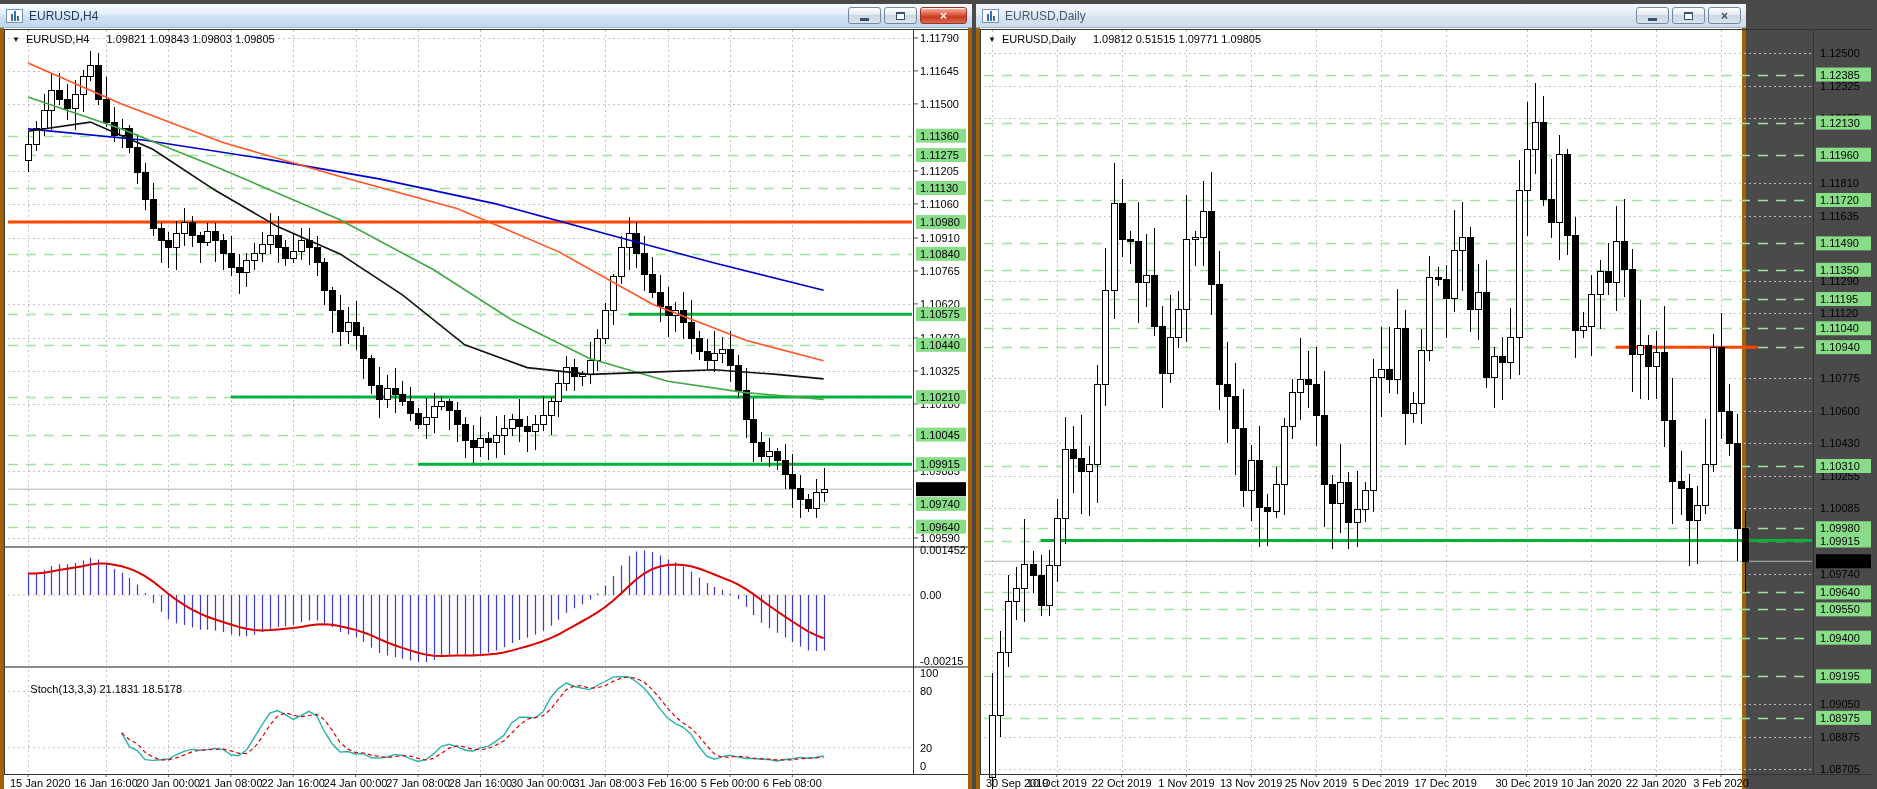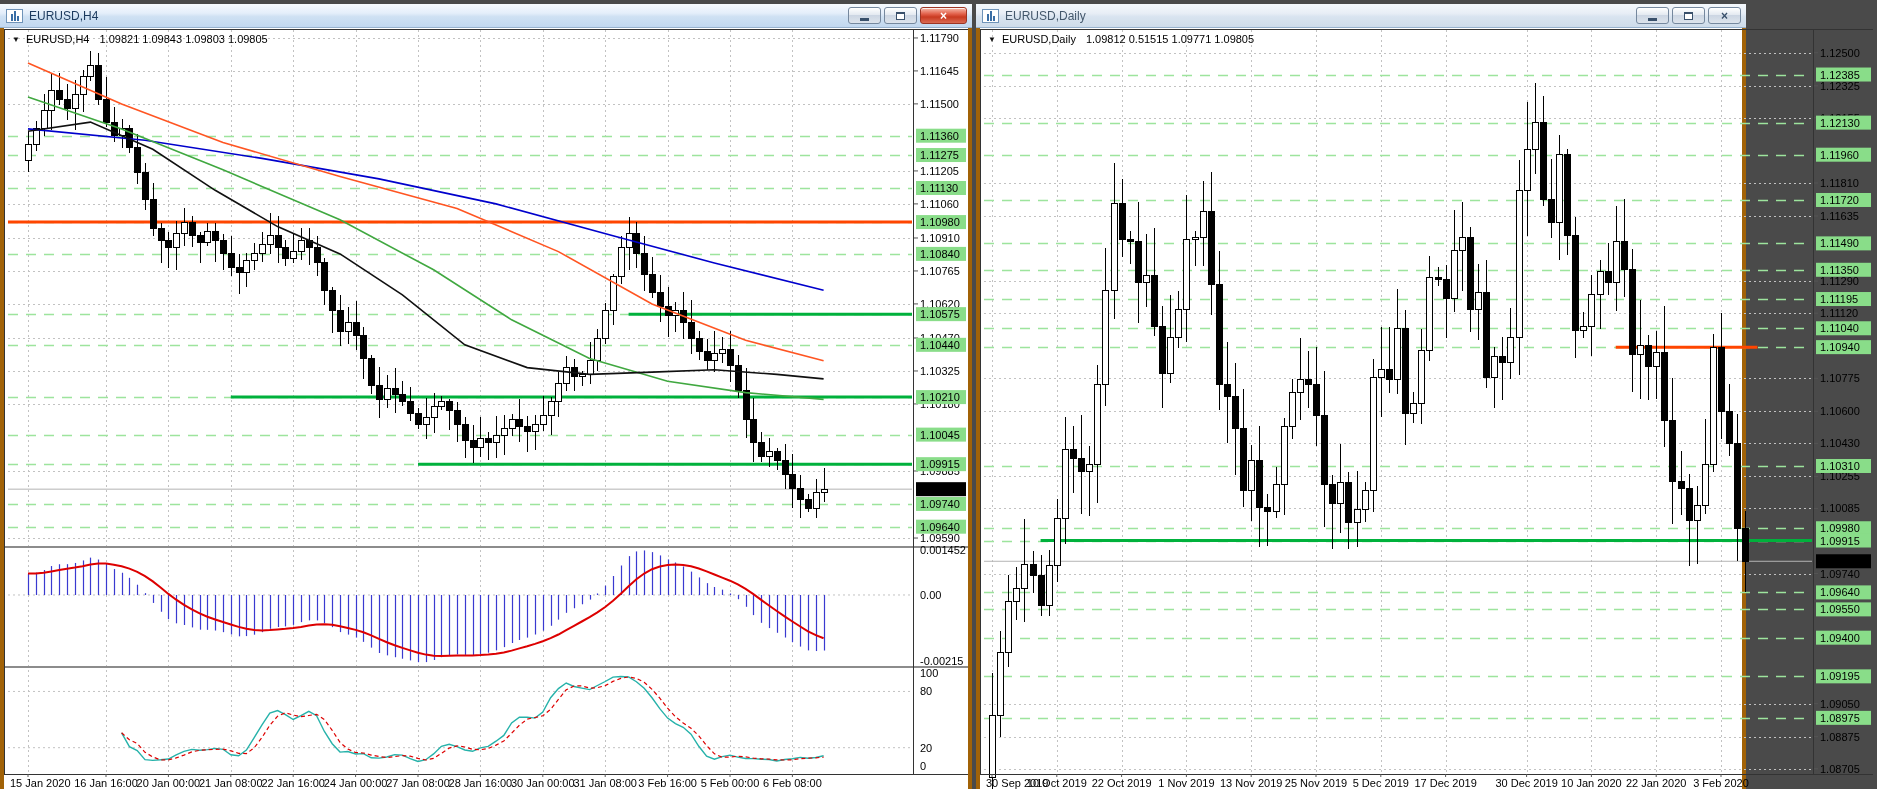--- a/index.html
+++ b/index.html
@@ -23,21 +23,21 @@
   .g-min{display:block;width:9px;height:3px;background:#39506b;margin-top:7px}
   .g-restore{display:block;width:9px;height:8px;border:1px solid #39506b;border-top-width:2px;background:#fff;box-sizing:border-box}
   .g-x{font-size:12px;font-weight:bold;color:#39506b;line-height:1}
   .red .g-x{color:#fff}
   .chart-body{position:absolute;left:4px;top:24px;right:4px;bottom:4px;background:#fff}
   .chart-body svg{position:absolute;left:0;top:0}
   svg text{font-family:"Liberation Sans",sans-serif;font-size:11px;fill:#000}
   .overlay{position:absolute;left:8px;font-size:11px;color:#000;white-space:pre;z-index:3}
   .legend{top:5px;display:flex;align-items:center;gap:6px}
   .dd{font-size:8px;color:#111}
-  .ohlc{margin-left:4px}
+  .ohlc{margin-left:11px}
 </style>
 </head>
 <body>
 
 <section class="window" id="win-h4">
   <header class="titlebar">
     <span class="win-icon">
         <i style="height:7px"></i>
         <i style="height:10px"></i>
         <i style="height:5px"></i>
@@ -523,20 +523,23 @@
           <text x="663.6" y="759" text-anchor="middle">3 Feb 16:00</text>
           <line x1="726" y1="746" x2="726" y2="749" stroke="#555"></line>
           <text x="726" y="759" text-anchor="middle">5 Feb 00:00</text>
           <line x1="788.4" y1="746" x2="788.4" y2="749" stroke="#555"></line>
           <text x="788.4" y="759" text-anchor="middle">6 Feb 08:00</text>
         </g>
       </svg>
     <div class="overlay legend">
       <span class="dd">▼</span><span>EURUSD,H4</span><span class="ohlc">1.09821 1.09843 1.09803 1.09805</span>
     </div>
+    <div class="overlay" style="top:643px">
+      <span>Stoch(13,3,3)</span> <span>21.1831 18.5178</span>
+    </div>
   </div>
 </section>
 
 <section class="window inactive" id="win-daily">
   <header class="titlebar">
     <span class="win-icon">
         <i style="height:7px"></i>
         <i style="height:10px"></i>
         <i style="height:5px"></i>
       </span>

